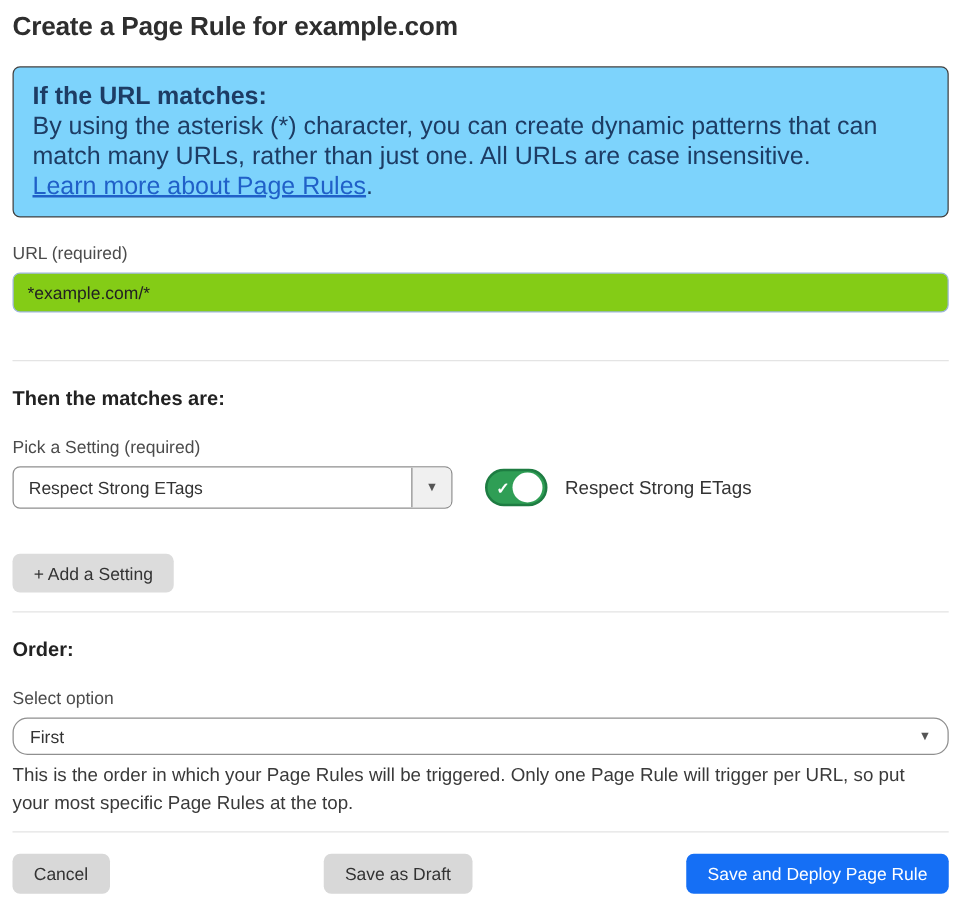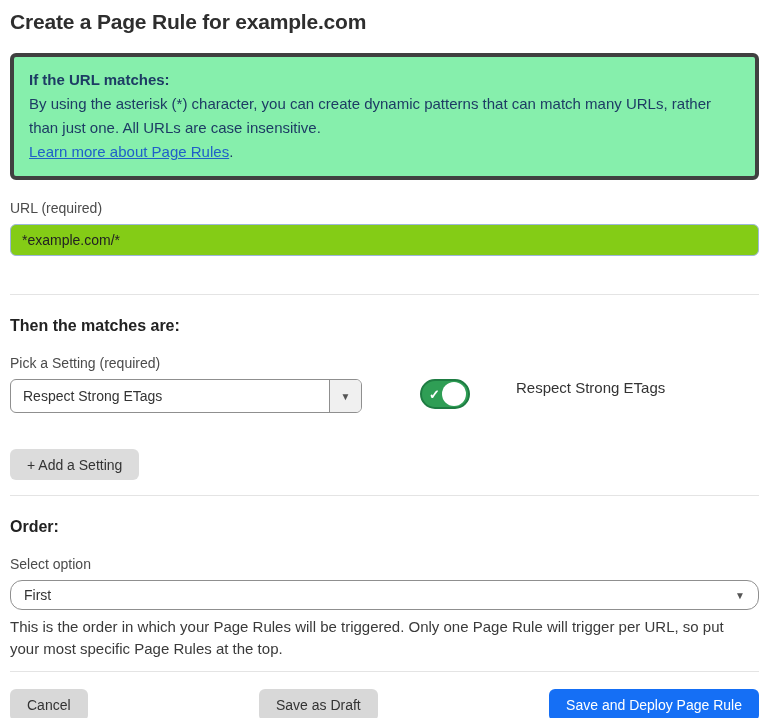--- a/index.html
+++ b/index.html
@@ -17,26 +17,26 @@
     font-size: 21px;
     font-weight: 700;
     color: #2e2e2e;
     letter-spacing: -0.2px;
     margin-top: 2px;
   }
 
   
   .info-box {
     margin-top: 19px;
-    background: #86efac;
-    border: 4px solid #404040;
+    background: #7dd3fc;
+    border: 1px solid #404040;
     border-radius: 6px;
     padding: 11px 15px 12px 15px;
     color: #1d3c64;
-    font-size: 15px;
+    font-size: 20px;
     line-height: 24px;
   }
   .info-heading { font-weight: 700; }
   .info-link {
     color: #2060c8;
     text-decoration: underline;
     cursor: pointer;
   }
 
   
@@ -73,23 +73,22 @@
   .section-heading {
     font-size: 16px;
     font-weight: 700;
     color: #222;
     margin-top: 22px;
   }
 
   
   .setting-row {
     display: flex;
-    align-items: flex-start;
+    align-items: center;
     margin-top: 0;
-    gap: 32px;
   }
   .select-split {
     display: flex;
     align-items: stretch;
     width: 352px;
     height: 34px;
     border: 1px solid #8f8f8f;
     border-radius: 6px;
     background: #ffffff;
     overflow: hidden;

